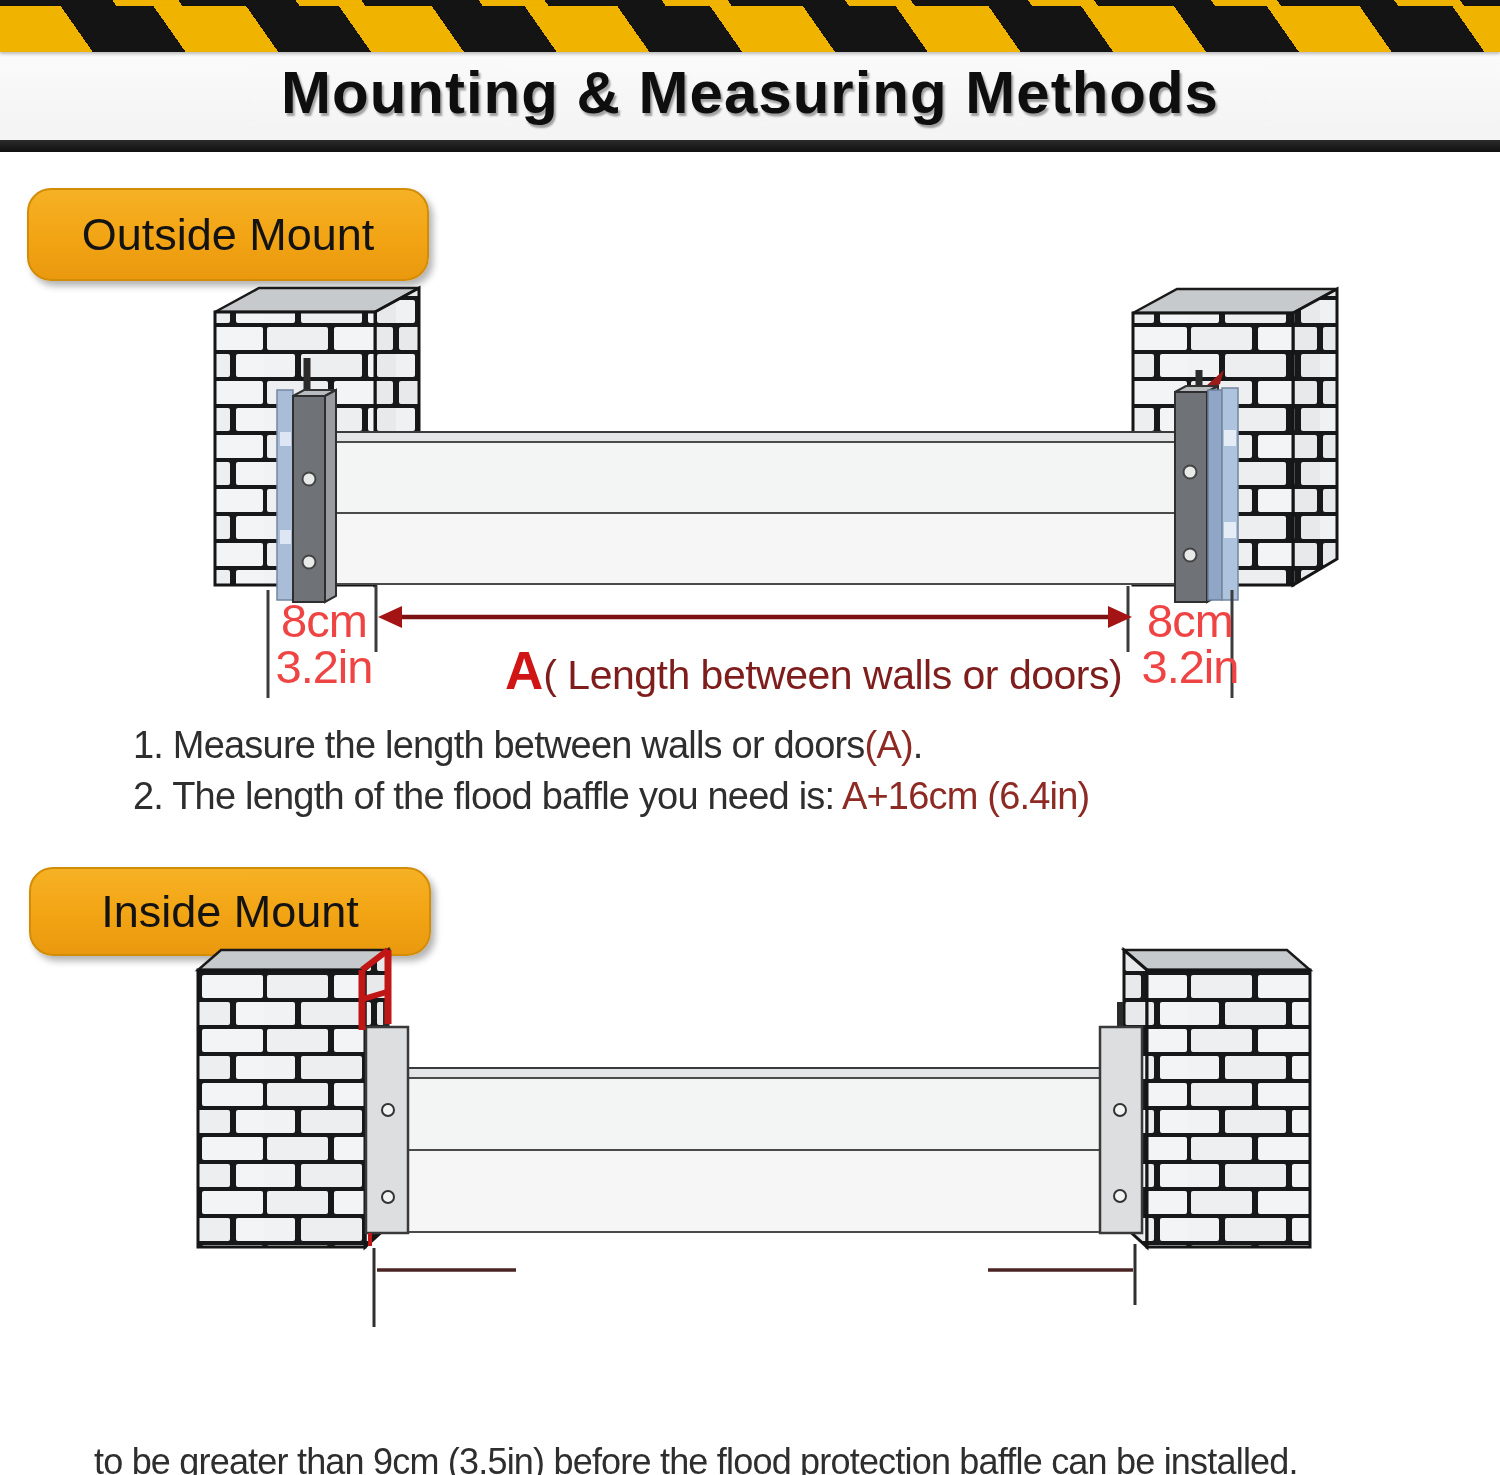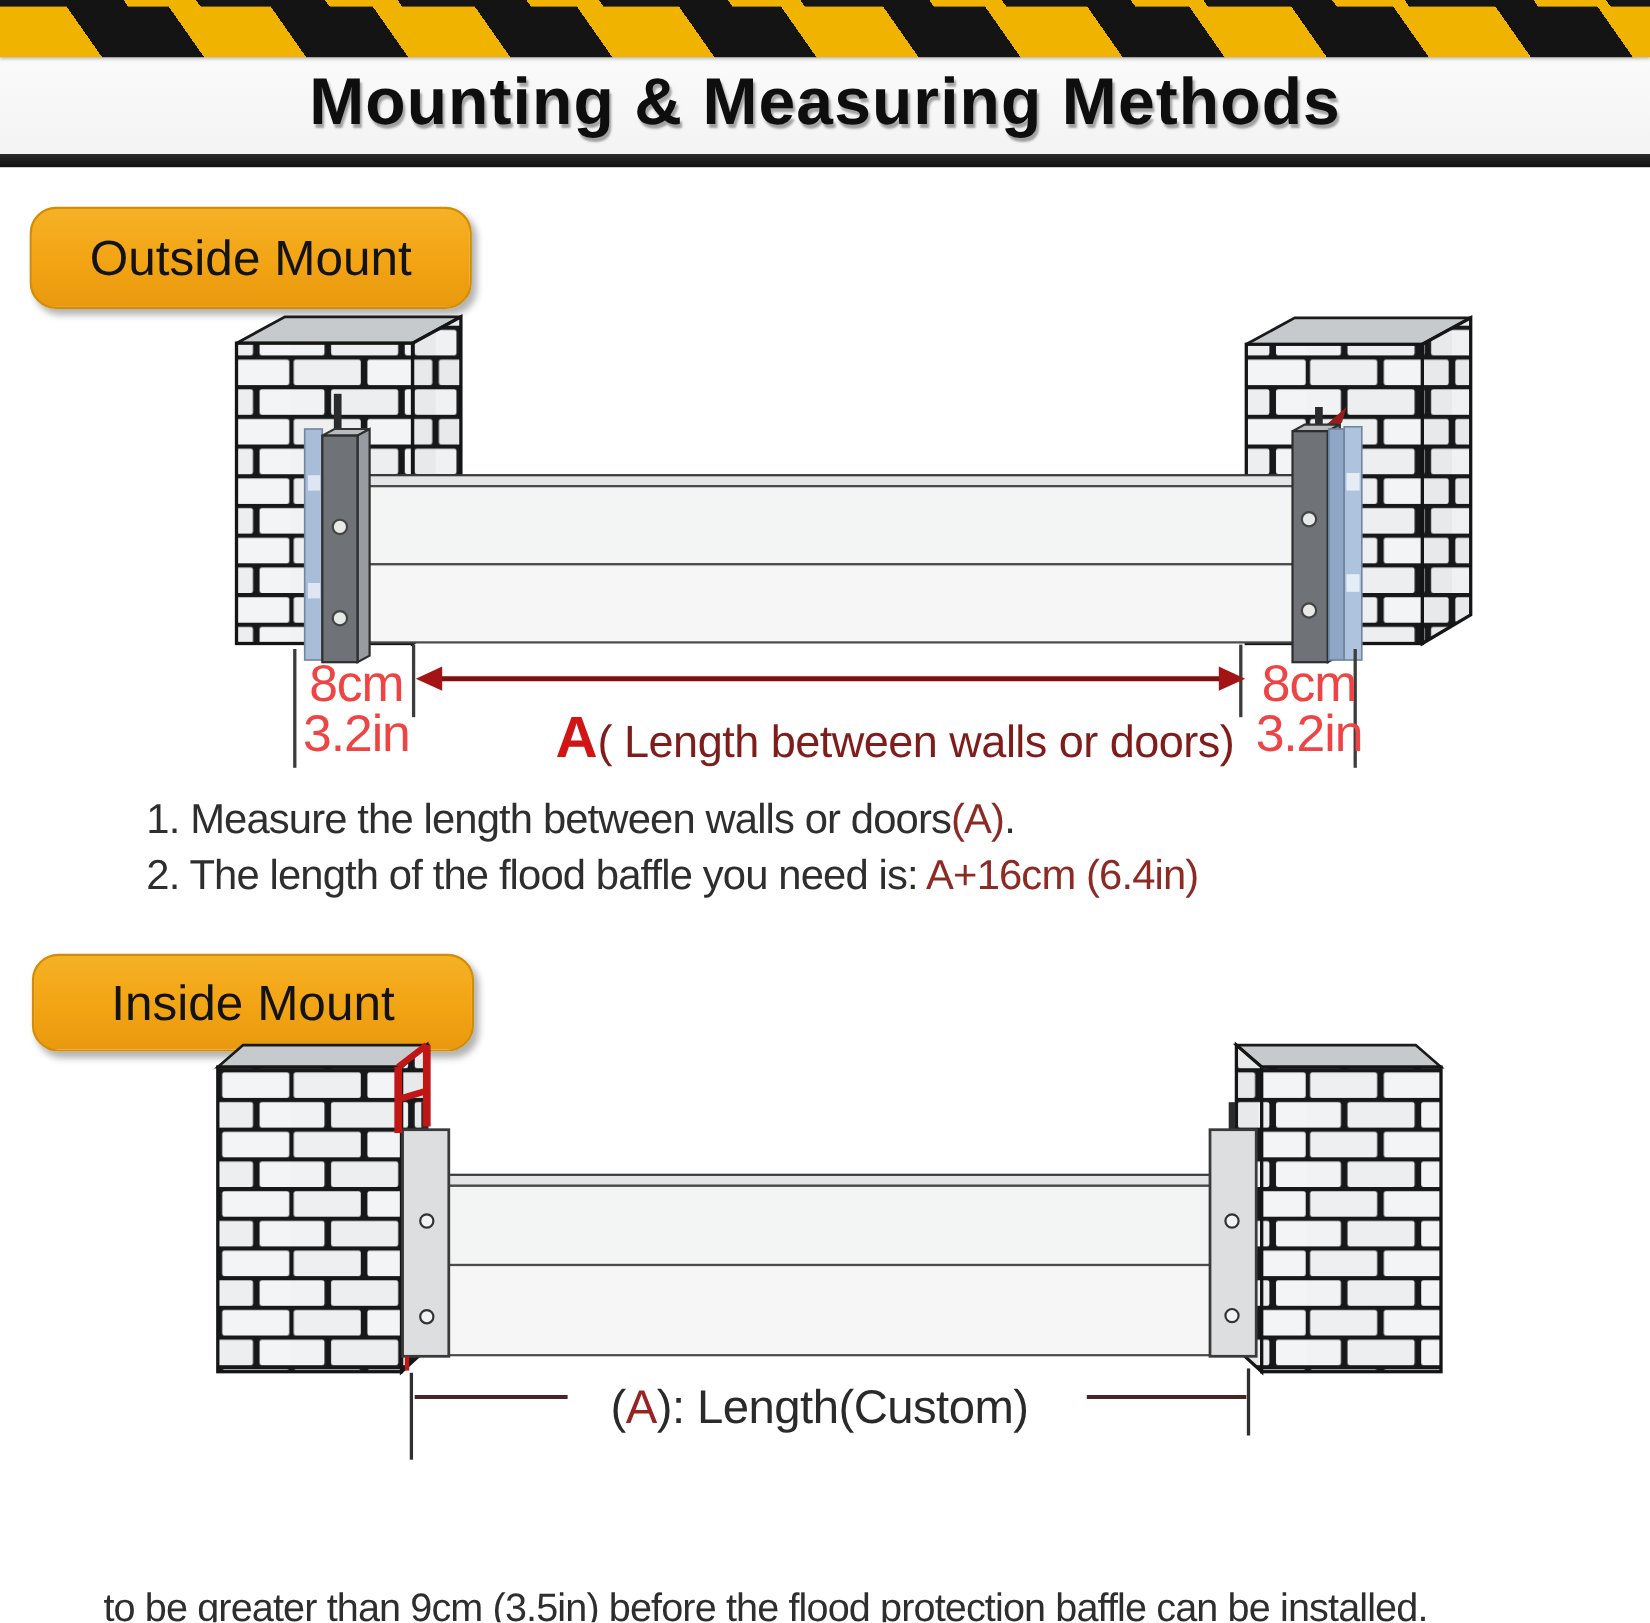--- a/index.html
+++ b/index.html
@@ -221,21 +221,18 @@
     <span class="letter">A</span><span class="rest">( Length between walls or doors)</span>
   </div>
 
   <div class="instr o1">
     <span>1. Measure the length between walls or doors</span><span class="hl">(A)</span><span>.</span>
   </div>
   <div class="instr o2">
     <span>2. The length of the flood baffle you need is: </span><span class="hl">A+16cm (6.4in)</span>
   </div>
 
-  <div class="len-label">
-    <span>(</span><span class="letter">A</span><span>): Length(Custom)</span>
-  </div>
 
   <div class="instr b2b">
     <span>to be greater than 9cm (3.5in) before the flood protection baffle can be installed.</span>
   </div>
 
 </div>
 
 </body></html>

